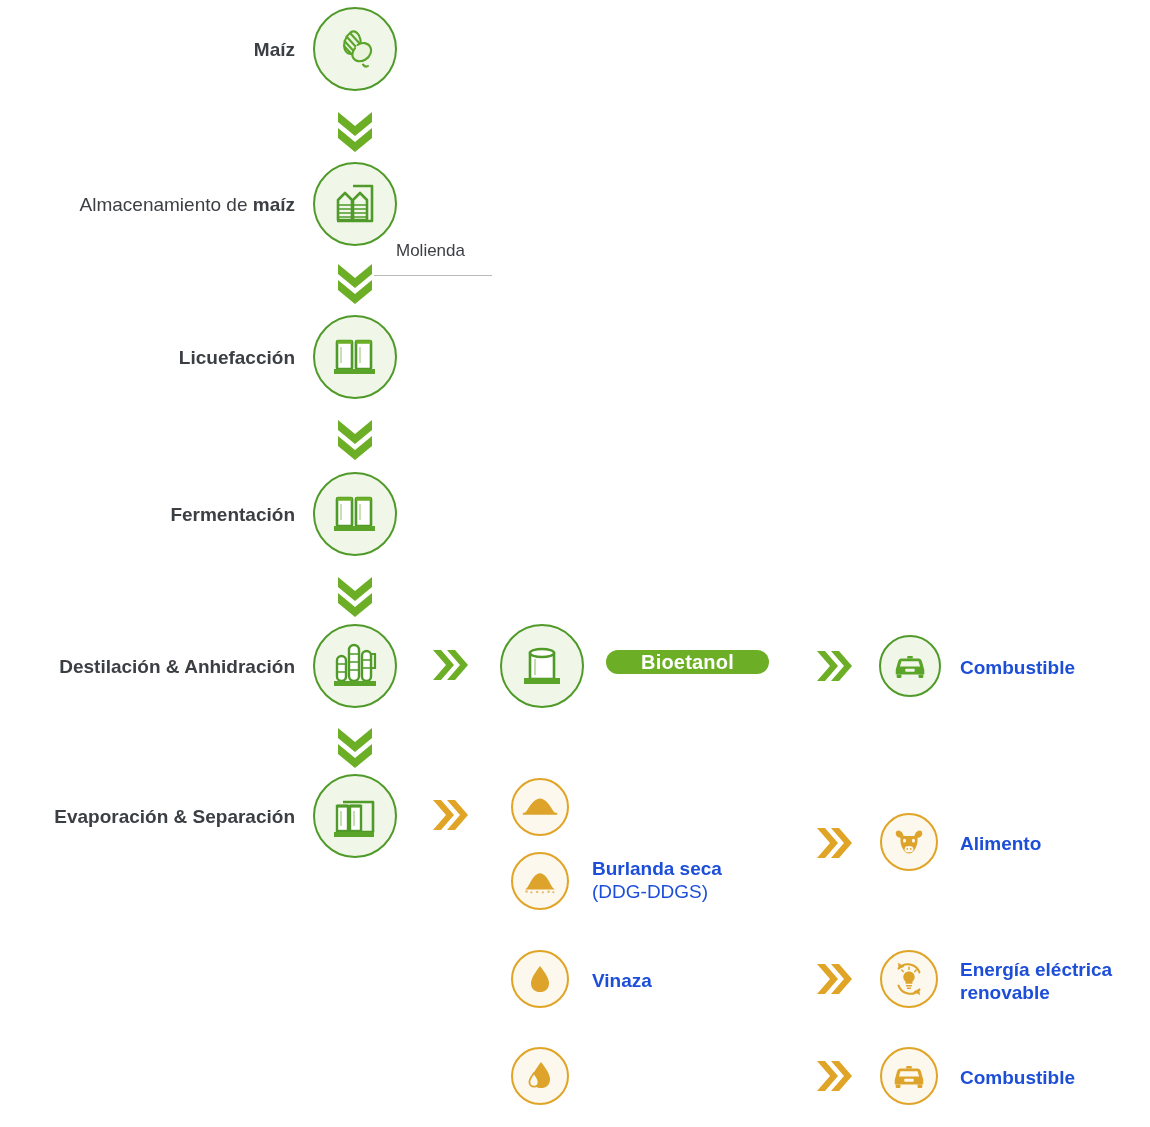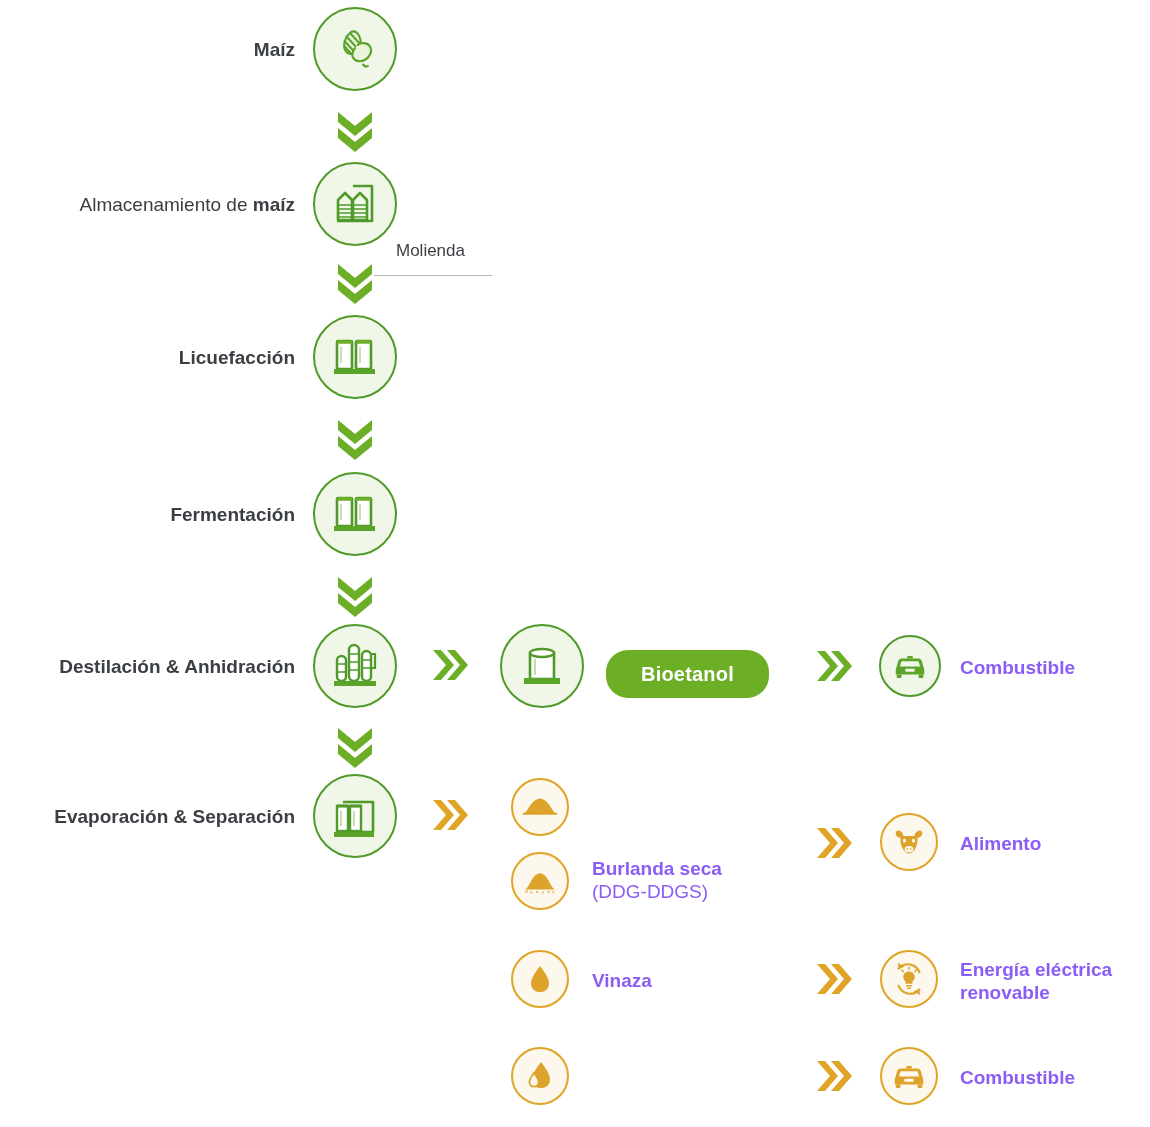--- a/index.html
+++ b/index.html
@@ -85,21 +85,21 @@
     font-size:20px;
     font-weight:bold;
     display:flex;align-items:center;justify-content:center;
     letter-spacing:.2px;
   }
 
   
   .txt{
     position:absolute;
     font-size:19px;
-    color:#8b5cf6;
+    color:#1d4ed8;
     line-height:1.22;
   }
   .txt .b{font-weight:bold;}
   .txt .n{font-weight:normal;}
 
   
   .molienda-label{
     position:absolute;
     font-size:17px;
     font-weight:normal;
@@ -251,21 +251,21 @@
 
   <div class="mid-circle" style="left:500px;top:624px;">
     <svg width="48" height="48" viewBox="0 0 48 48">
       <rect x="12" y="11" width="24" height="26" fill="#ffffff" stroke="#4f9a28" stroke-width="2.6"></rect>
       <ellipse cx="24" cy="11" rx="12" ry="4" fill="#ffffff" stroke="#4f9a28" stroke-width="2.4"></ellipse>
       <path d="M17 17v16" stroke="#bcd9a2" stroke-width="1.8"></path>
       <rect x="6" y="36" width="36" height="6" fill="#5aa42a"></rect>
     </svg>
   </div>
 
-  <div class="pill" style="left:606px;top:650px;width:163px;height:48px;">Bioetanol</div>
+  <div class="pill" style="left:606px;top:650px;width:163px;height:24px;">Bioetanol</div>
 
   <div class="hchev" style="left:812px;top:645px;">
     <svg width="42" height="42" viewBox="0 0 42 42">
       <path d="M5 6 L18 21 L5 36 L13 36 L26 21 L13 6 Z" fill="#6cae26"></path>
       <path d="M19 6 L32 21 L19 36 L27 36 L40 21 L27 6 Z" fill="#6cae26"></path>
     </svg>
   </div>
 
   <div class="out-circle-g" style="left:879px;top:635px;">
     <svg width="38" height="38" viewBox="0 0 40 40">

